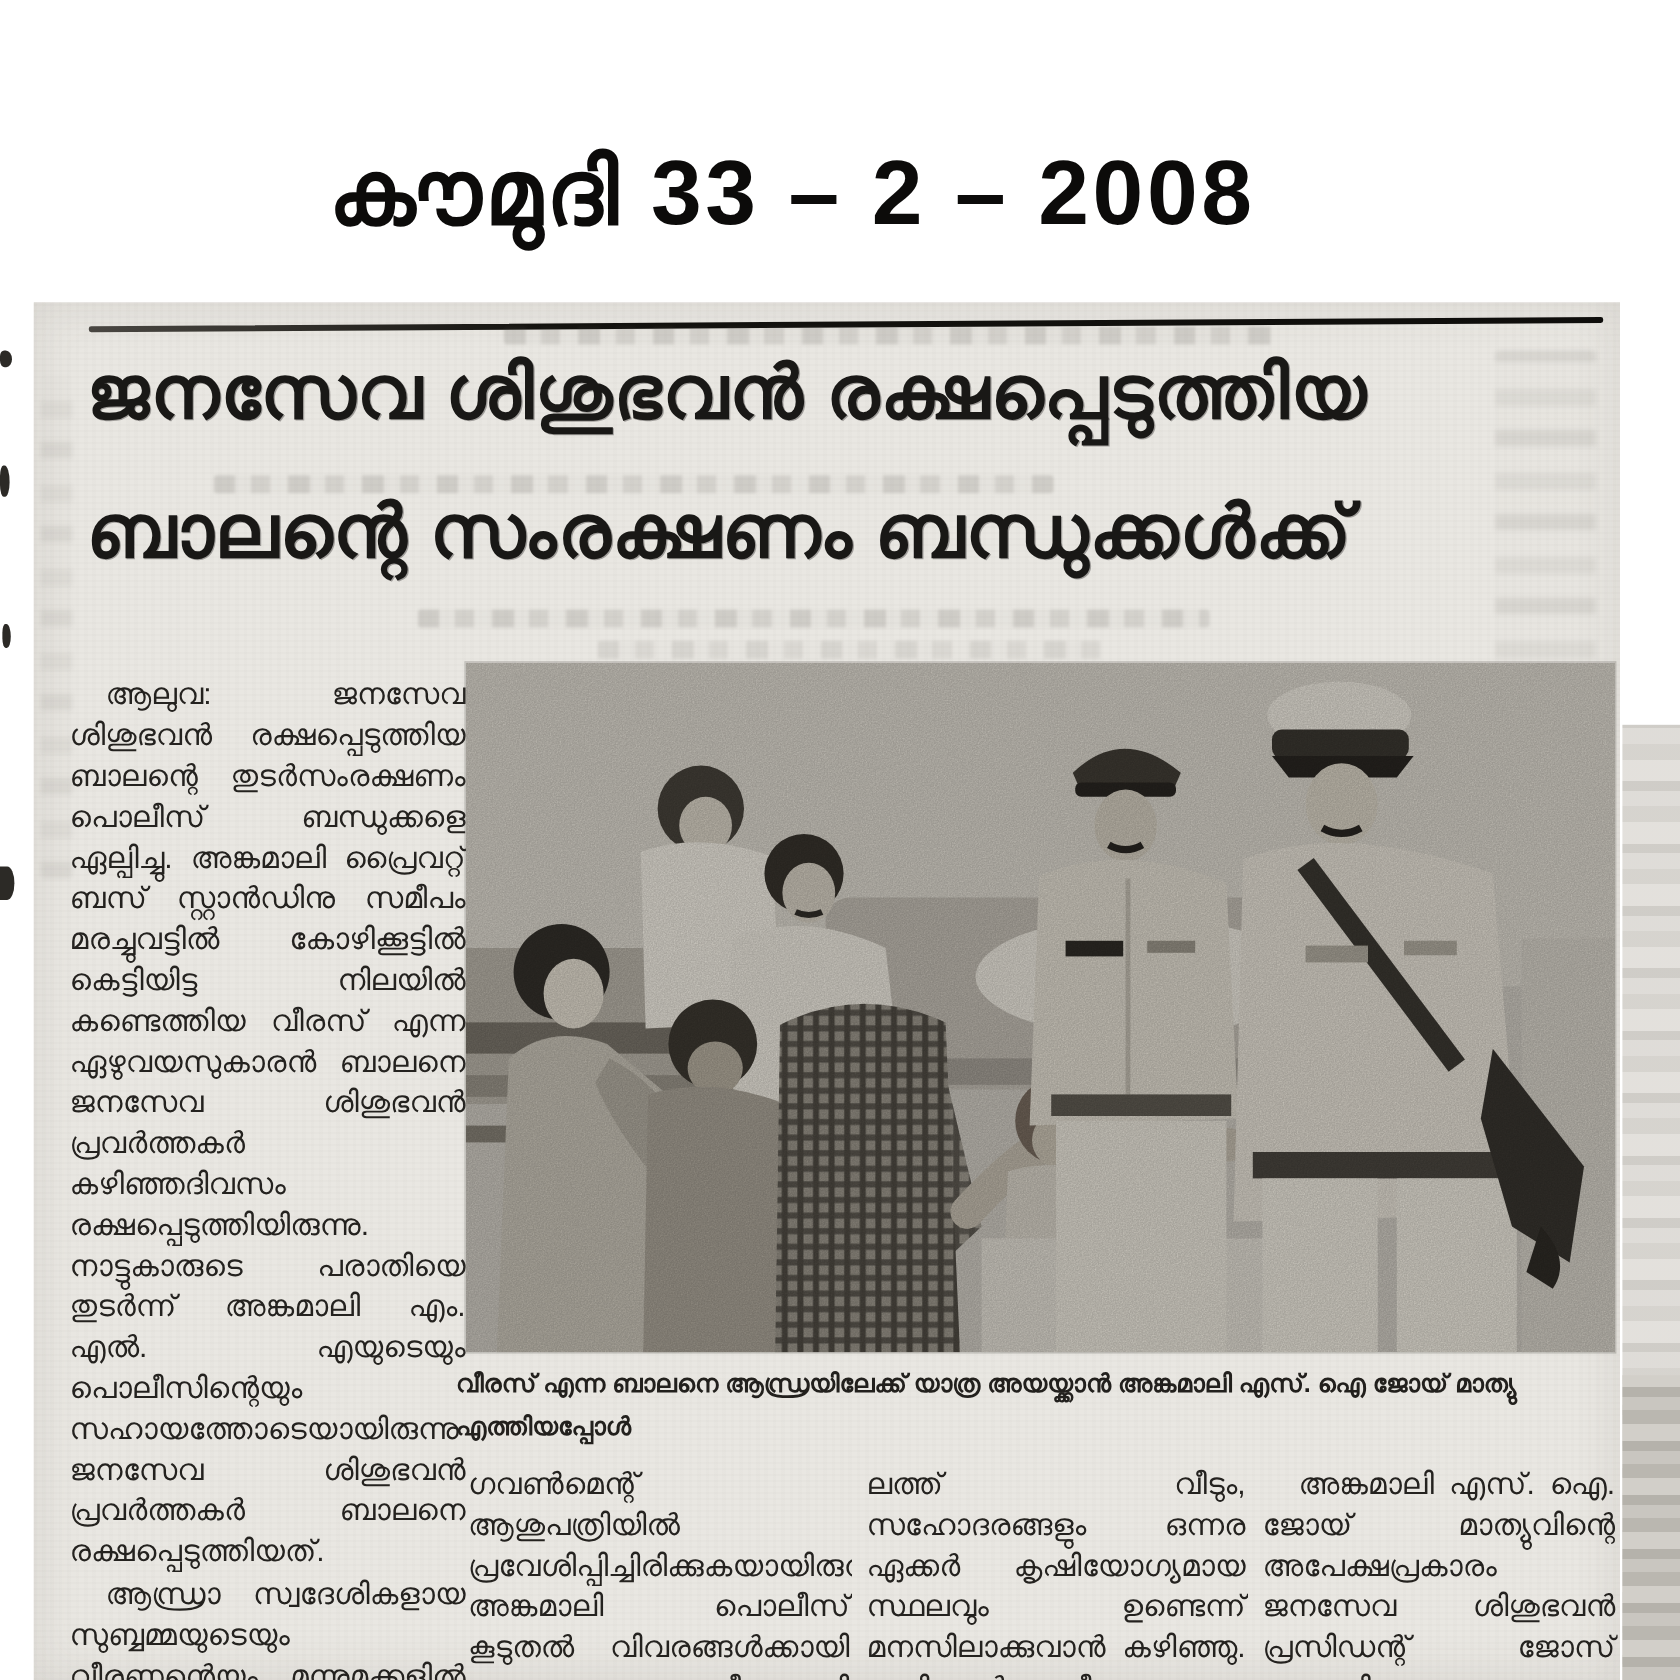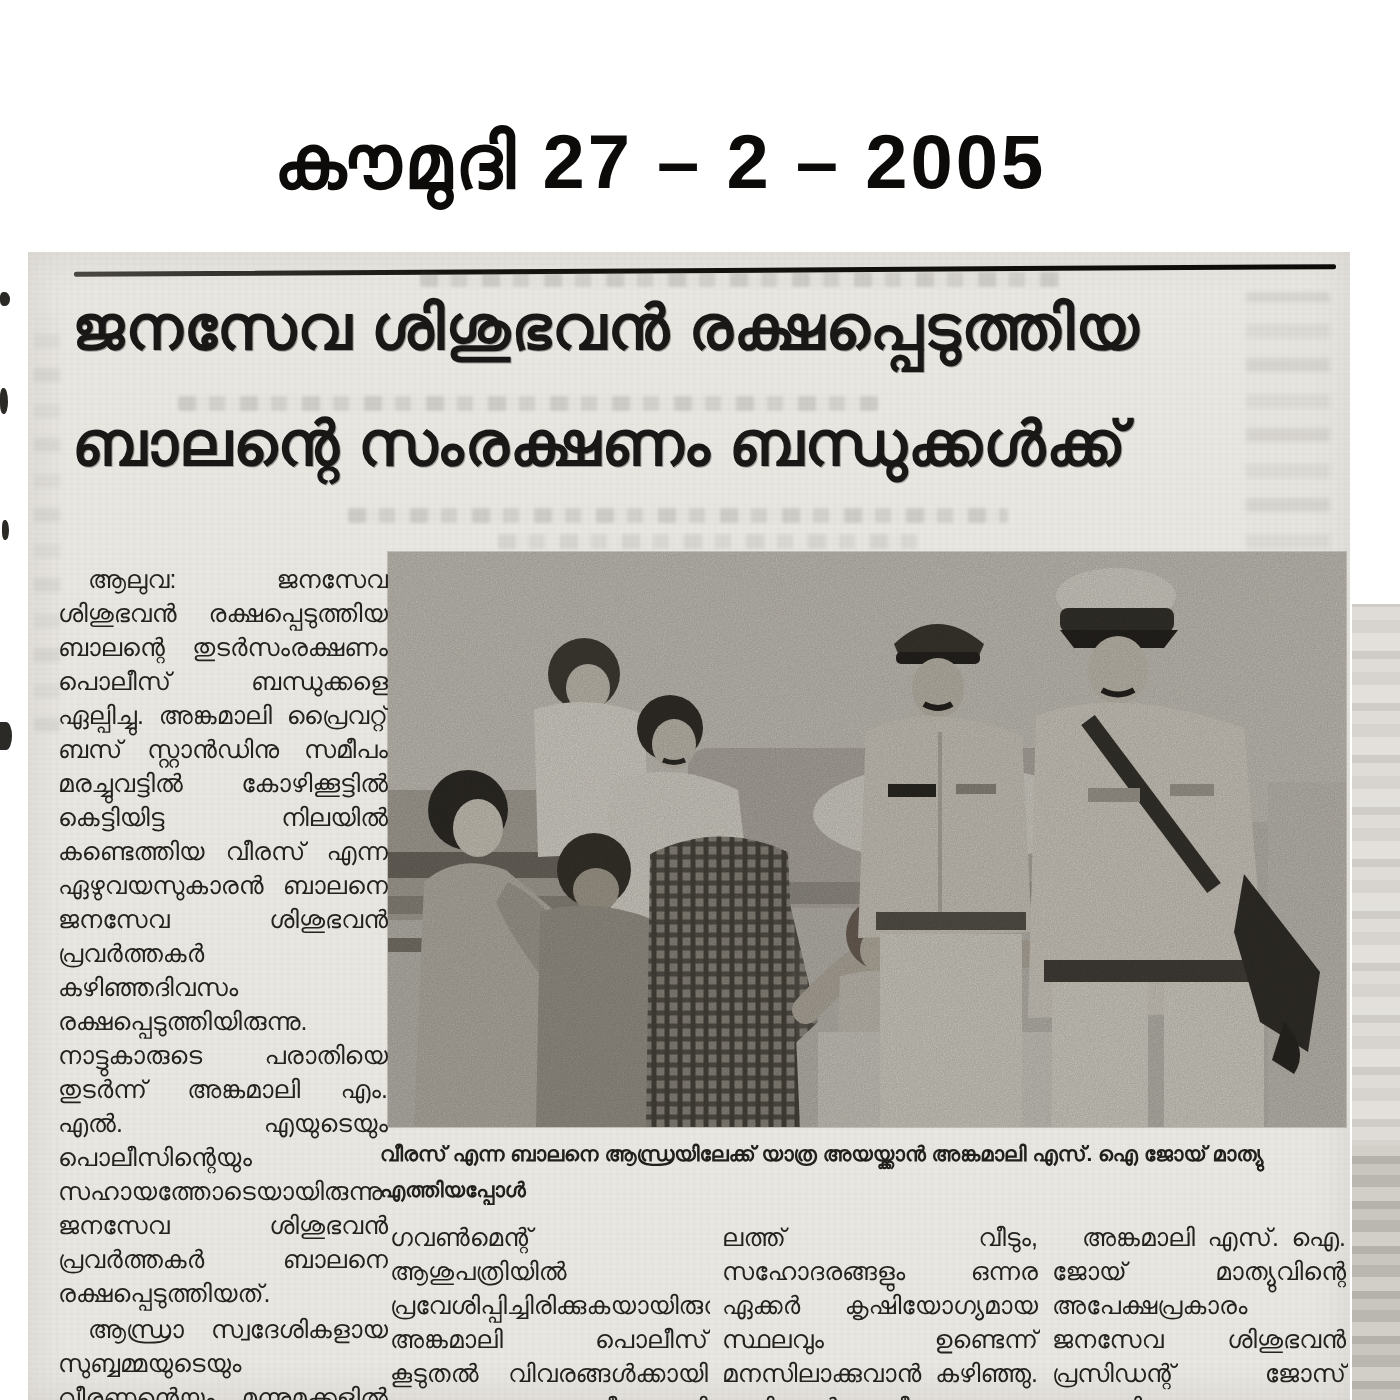--- a/index.html
+++ b/index.html
@@ -64,21 +64,21 @@
         repeating-linear-gradient(0deg, #d9d6d1 0 13px, #c7c4be 13px 21px, #dedbd6 21px 39px, #cfccc6 39px 52px);}
   .right-strip.dark{top:1146px;height:254px;opacity:1;
       background:
         repeating-linear-gradient(0deg, #c9c6c0 0 11px, #b5b2ab 11px 19px, #d2cfc9 19px 33px, #bab7b0 33px 45px);}
 </style>
 </head>
 <body>
 
 <div class="page">
 
-  <div class="scan-title">കൗമുദി 27 – 2 – 2005</div>
+  <div class="scan-title">കൗമുദി 33 – 2 – 2008</div>
 
   <div class="clipping">
 
     <div class="top-rule"></div>
 
     <div class="ghost" style="left:392px;top:20px;width:640px;"></div>
     <div class="ghost" style="left:150px;top:144px;width:700px;"></div>
     <div class="ghost" style="left:320px;top:256px;width:660px;"></div>
     <div class="ghost" style="left:470px;top:282px;width:420px;opacity:.35;"></div>
     <div class="ghost-v" style="left:1218px;top:40px;width:84px;height:290px;"></div>

